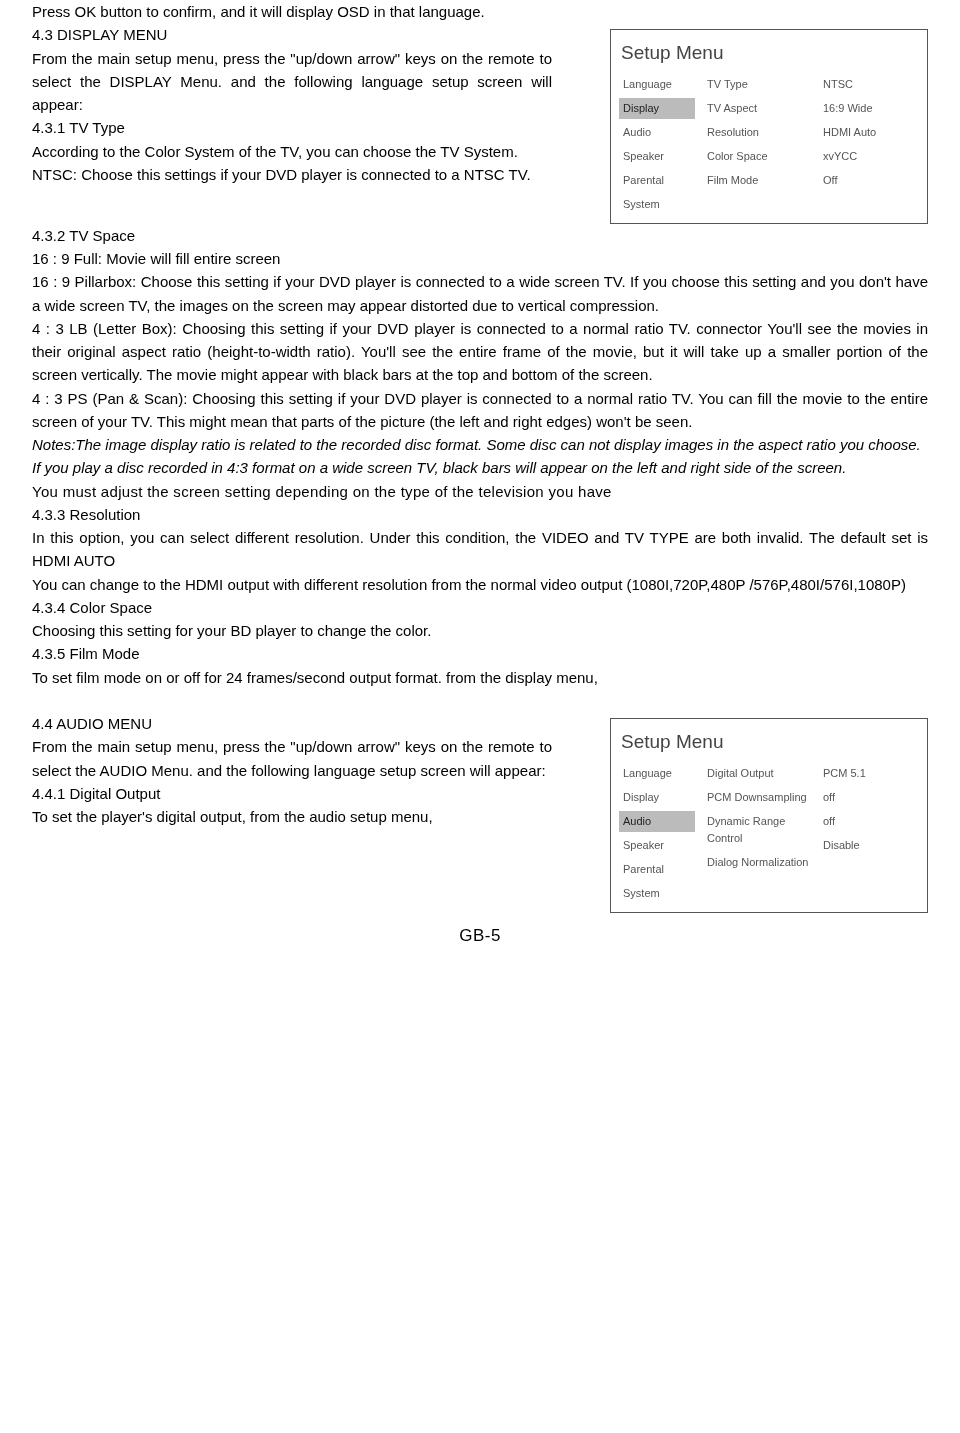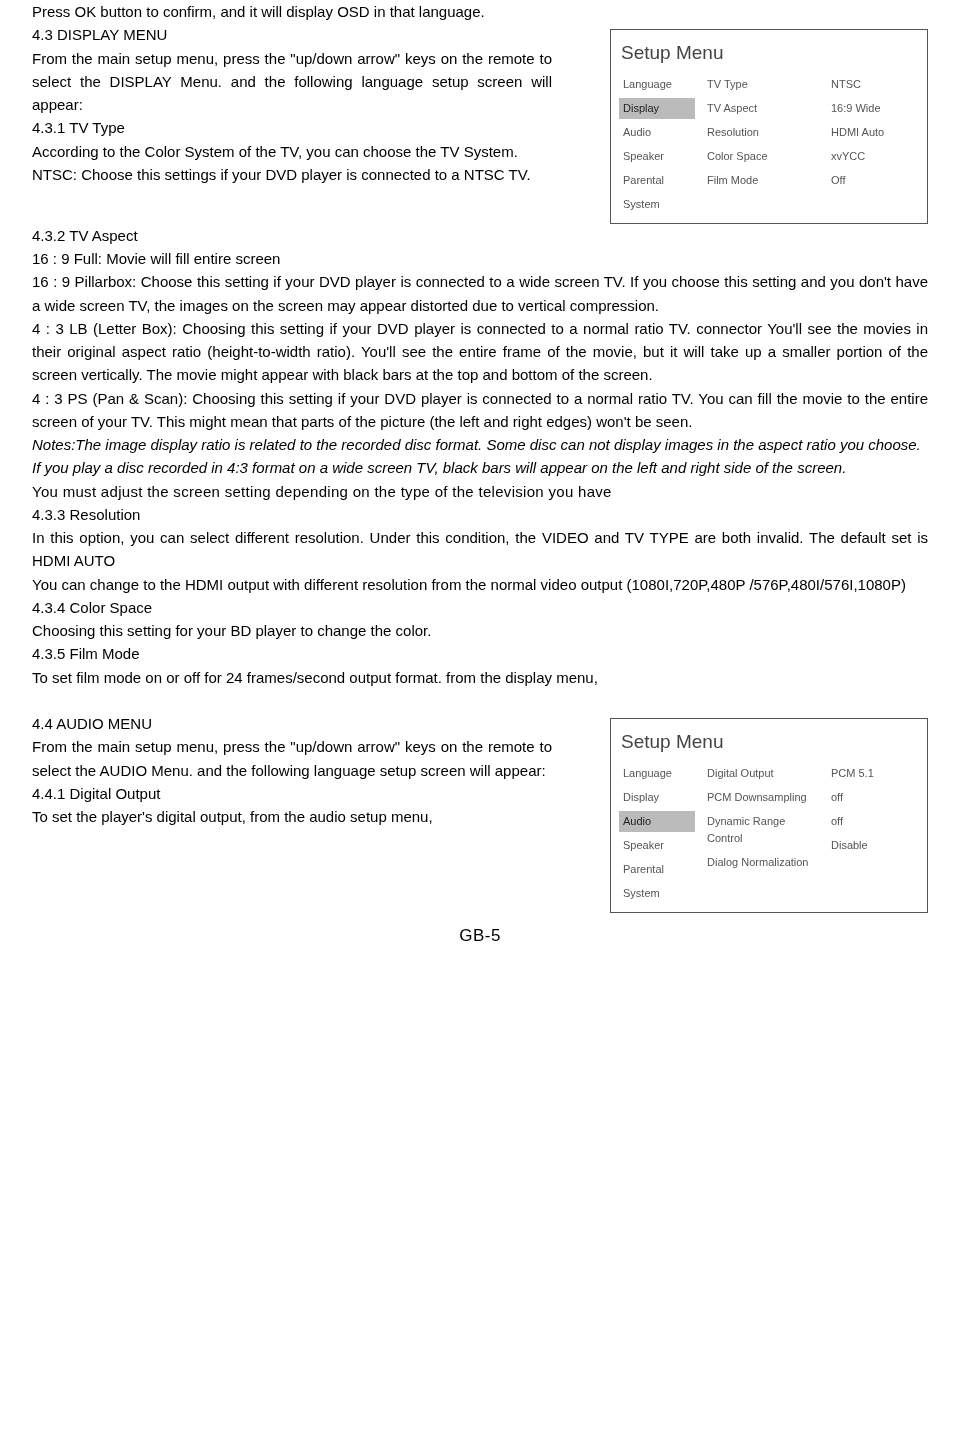--- a/index.html
+++ b/index.html
@@ -27,24 +27,24 @@
     background: #fff;
     padding: 6px 8px 8px 8px;
     width: 300px;
   }
   .fig-title {
     font-family: Arial, sans-serif;
     font-size: 19px;
     color: #444;
     margin: 2px 0 6px 2px;
   }
-  .fig-cols { display: flex; gap: 8px; }
+  .fig-cols { display: flex; }
   .fig-col { display: flex; flex-direction: column; gap: 3px; font-size: 11px; color: #555; font-family: Arial, sans-serif;}
   .fig-col-side { width: 76px; }
-  .fig-col-mid  { width: 116px; }
+  .fig-col-mid  { width: 116px; margin-left: 8px; }
   .fig-col-val  { width: 66px; }
   .fig-item { padding: 2px 4px; }
   .fig-item-sel { background: #bbb; color: #222; }
 </style>
 </head>
 <body>
 
 <p class="para">Press OK button to confirm, and it will display OSD in that language.</p>
 
 <div class="clearfix">
@@ -81,21 +81,21 @@
 
   <p class="para bold">4.3 DISPLAY MENU</p>
   <p class="para">
     <span>From the main setup menu, press the "up/down arrow" keys on the remote to select the </span><span class="bold">DISPLAY Menu.</span><span>  and the following language setup screen will appear:</span>
   </p>
   <p class="para bold">4.3.1 TV Type</p>
   <p class="para">According to the Color System of the TV, you can choose the TV System.</p>
   <p class="para">NTSC: Choose this settings if your DVD player is connected to a NTSC TV.</p>
 </div>
 
-<p class="para bold">4.3.2 TV Aspect</p>
+<p class="para bold">4.3.2 TV Space</p>
 <p class="para" style="text-align:left">16 : 9 Full:   Movie will fill entire screen</p>
 <p class="para">16 : 9 Pillarbox: Choose this setting if your DVD player is connected to a wide screen TV. If you choose this setting and you don't have a wide screen TV, the images on the screen may appear distorted due to vertical compression.</p>
 <p class="para">
   <span class="bold">4 : 3 LB (Letter Box): </span><span>Choosing this setting if your DVD player is connected to a normal ratio TV. connector You'll see the movies in their original aspect ratio (height-to-width ratio). You'll see the entire frame of the movie, but it will take up a smaller portion of the screen vertically. The movie might appear with black bars at the top and bottom of the screen.</span>
 </p>
 <p class="para">
   <span class="bold">4 : 3 PS (Pan &amp; Scan): </span><span>Choosing this setting if your DVD player is connected to a normal ratio TV. You can fill the movie to the entire screen of your TV. This might mean that parts of the picture (the left and right edges) won't be seen.</span>
 </p>
 <p class="para italic">Notes:The image display ratio is related to the recorded disc format. Some disc can not display images in the aspect ratio you choose.</p>
 <p class="para italic">If you play a disc recorded in 4:3 format on a wide screen TV, black bars will appear on the left and right side of the screen.</p>

